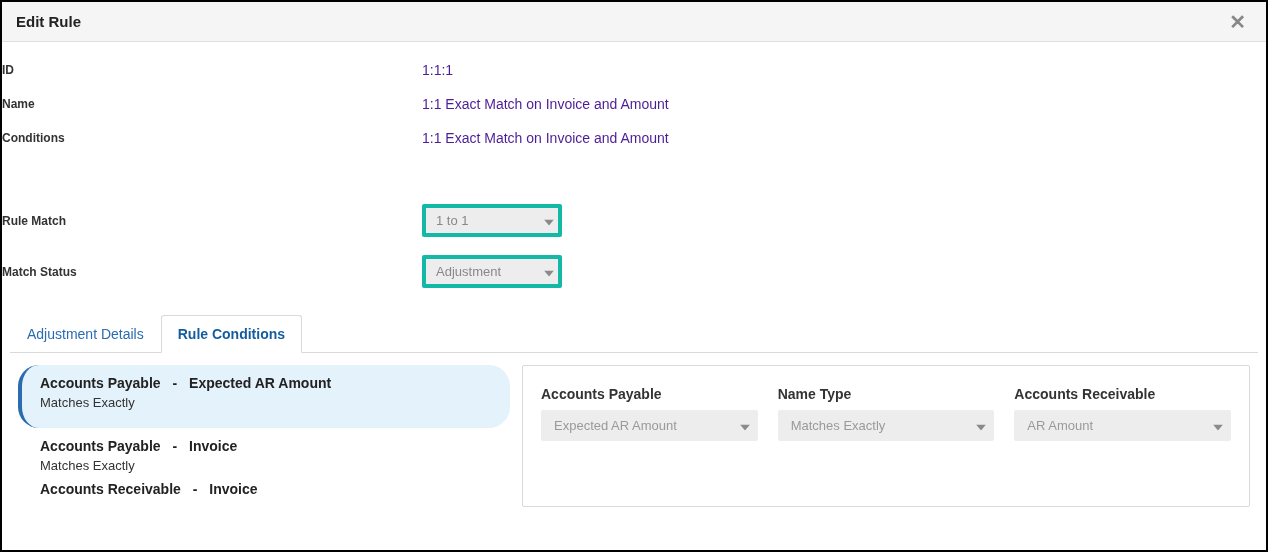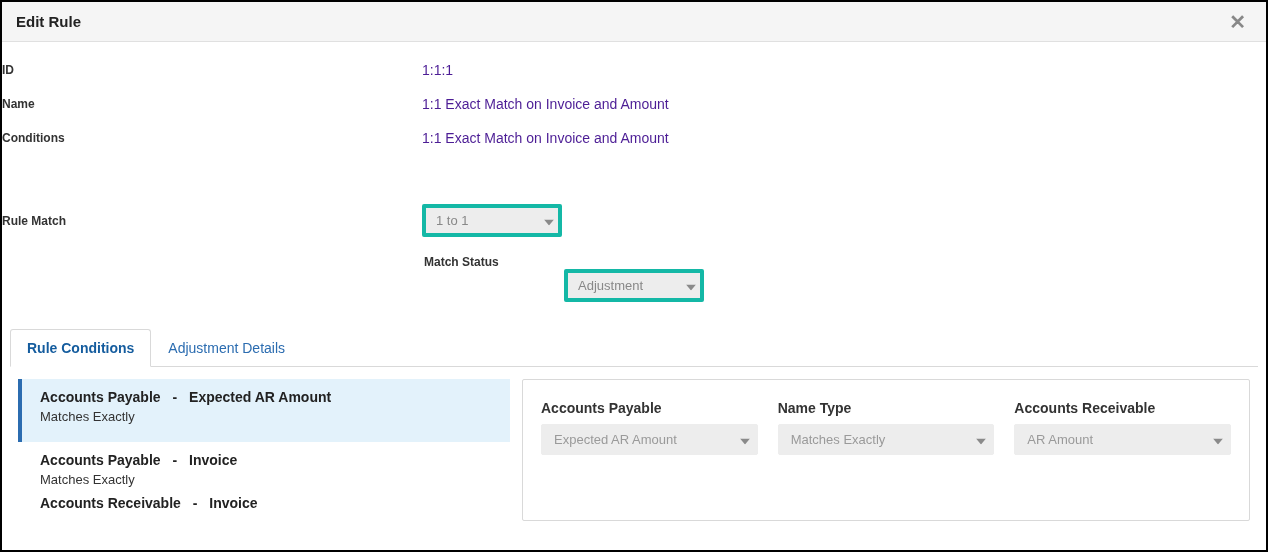--- a/index.html
+++ b/index.html
@@ -16,21 +16,21 @@
   .gap { height: 40px; }
   .select-wrap { position: relative; display: inline-block; }
   .select-disabled { background: #ededed; border: 4px solid #14b8a6; color: #888; font-size: 13px; padding: 5px 28px 5px 10px; min-width: 140px; display: inline-block; border-radius: 2px; }
   .select-caret { position: absolute; right: 8px; top: 50%; transform: translateY(-50%); pointer-events: none; }
   .tabs { display: flex; border-bottom: 1px solid #d9d9d9; margin: 6px 8px 0 8px; }
   .tab { padding: 10px 16px 10px 16px; font-size: 14px; cursor: pointer; border: 1px solid transparent; border-bottom: none; position: relative; top: 1px; }
   .tab.active { color: #145c9e; font-weight: bold; border: 1px solid #d9d9d9; border-bottom: 1px solid #fff; background: #fff; border-radius: 3px 3px 0 0; }
   .tab.inactive { color: #2b6cb0; }
   .conditions-area { display: flex; padding: 12px 8px 0 16px; gap: 12px; }
   .cond-list { width: 492px; }
-  .cond-item { padding: 10px 0 10px 18px; border-left: 4px solid transparent; }
+  .cond-item { padding: 10px 0 10px 18px; border-left: 4px solid transparent; border-radius: 21px; }
   .cond-item.selected { background: #e3f2fb; border-left: 4px solid #2b6cb0; }
   .cond-line1 { font-weight: bold; font-size: 14px; color: #222; margin-bottom: 4px; }
   .cond-sep { font-weight: bold; margin: 0 8px; }
   .cond-match { font-size: 13px; color: #333; margin-bottom: 8px; }
   .cond-line2 { font-weight: bold; font-size: 14px; color: #222; }
   .detail-panel { flex: 1; border: 1px solid #d9d9d9; border-radius: 2px; padding: 20px 18px; display: flex; gap: 20px; align-items: flex-start; min-height: 86px; margin-right: 8px;}
   .detail-col { flex: 1; display: flex; flex-direction: column; gap: 8px; }
   .detail-label { font-weight: bold; font-size: 14px; color: #333; }
   .detail-select-wrap { position: relative; }
   .detail-select { background: #ededed; border: 1px solid #ededed; color: #9a9a9a; font-size: 13px; padding: 7px 28px 7px 12px; width: 100%; border-radius: 2px; }
@@ -69,36 +69,36 @@
         <div class="form-label">Rule Match</div>
         <div class="select-wrap">
           <div class="select-disabled">1 to 1</div>
           <span class="select-caret">
             <svg class="caret" viewBox="0 0 10 6">
                 <polygon points="0,0 10,0 5,6"></polygon>
               </svg>
           </span>
         </div>
       </div>
-      <div class="form-row" style="margin-bottom:10px;flex-direction:column;">
+      <div class="form-row" style="margin-bottom:10px;">
         <div class="form-label">Match Status</div>
         <div class="select-wrap">
           <div class="select-disabled">Adjustment</div>
           <span class="select-caret">
             <svg class="caret" viewBox="0 0 10 6">
                 <polygon points="0,0 10,0 5,6"></polygon>
               </svg>
           </span>
         </div>
       </div>
     </div>
 
     <div class="tabs">
+      <div class="tab inactive">Adjustment Details</div>
       <div class="tab active">Rule Conditions</div>
-      <div class="tab inactive">Adjustment Details</div>
     </div>
 
     <div class="conditions-area">
       <div class="cond-list">
 
         <div class="cond-item selected">
           <div class="cond-line1">
             <span>Accounts Payable</span>
             <span class="cond-sep">-</span>
             <span>Expected AR Amount</span>

